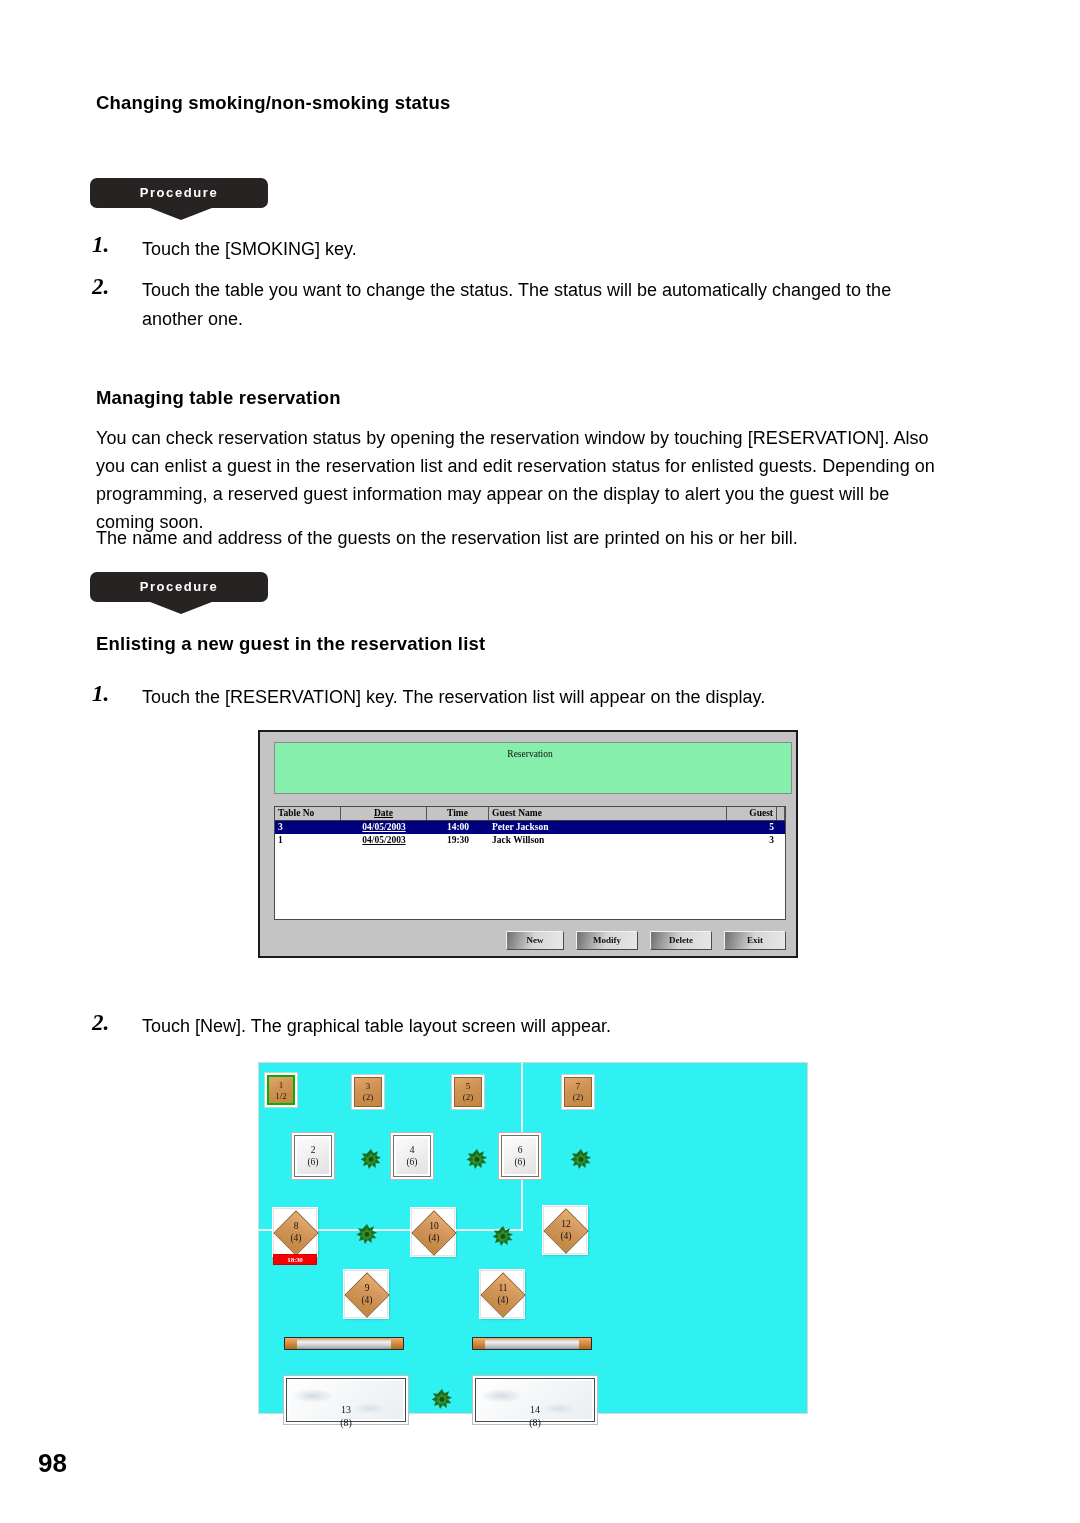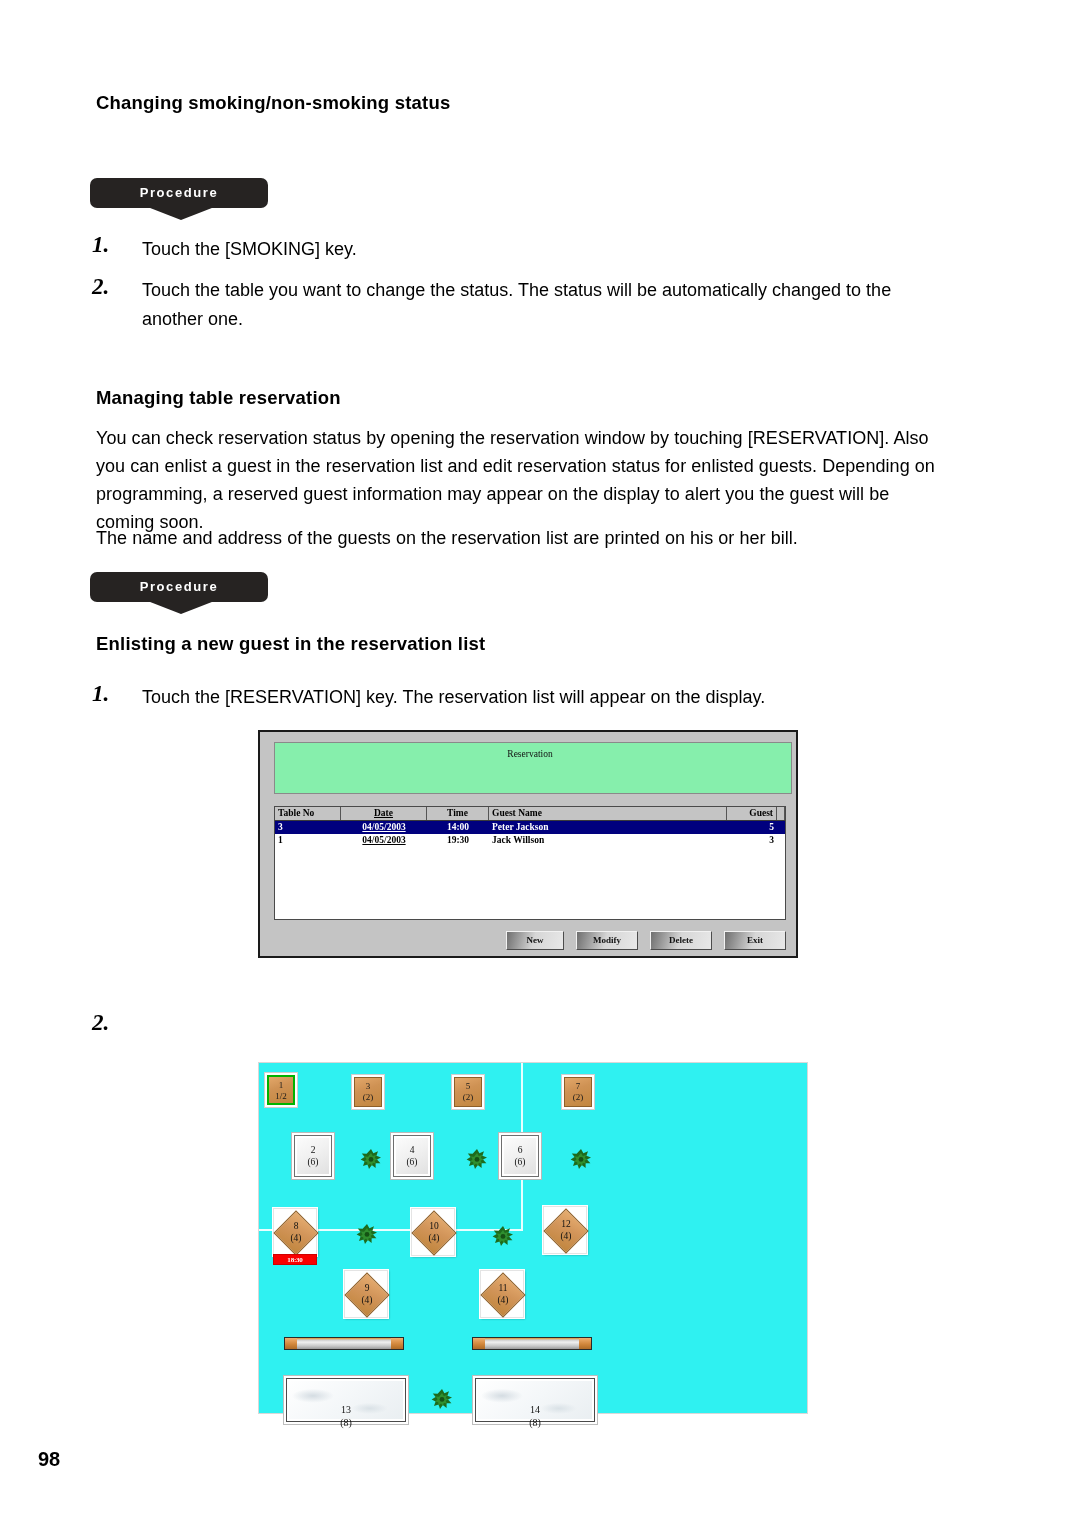--- a/index.html
+++ b/index.html
@@ -294,21 +294,21 @@
   .bench .cap.l { left: 0; }
   .bench .cap.r { right: 0; }
 
   
   .plant { position: absolute; width: 22px; height: 22px; }
 
   
   .page-no {
     position: absolute;
     left: 38px; top: 1448px;
-    font-size: 20px;
+    font-size: 26px;
     font-weight: bold;
   }
 </style>
 </head>
 <body>
 
 <div class="page">
 
   <div class="h-sub" style="left:96px; top:92px;">Changing smoking/non-smoking status</div>
 
@@ -382,20 +382,21 @@
     <div class="dlg-buttons">
       <div class="btn">New</div>
       <div class="btn wide">Modify</div>
       <div class="btn wide">Delete</div>
       <div class="btn wide">Exit</div>
     </div>
 
   </div>
 
   <div class="step-num" style="left:92px; top:1010px;">2.</div>
+  <div class="step-txt" style="left:142px; top:1012px; width:830px;">Touch [New].  The graphical table layout screen will appear.</div>
 
   <div class="layout">
 
     <div class="divider div-v"></div>
     <div class="divider div-h"></div>
 
     <div class="wood-sq sel" style="left:8px; top:12px;">
       <span>1</span><br>
       <span>1/2</span>
     </div>

